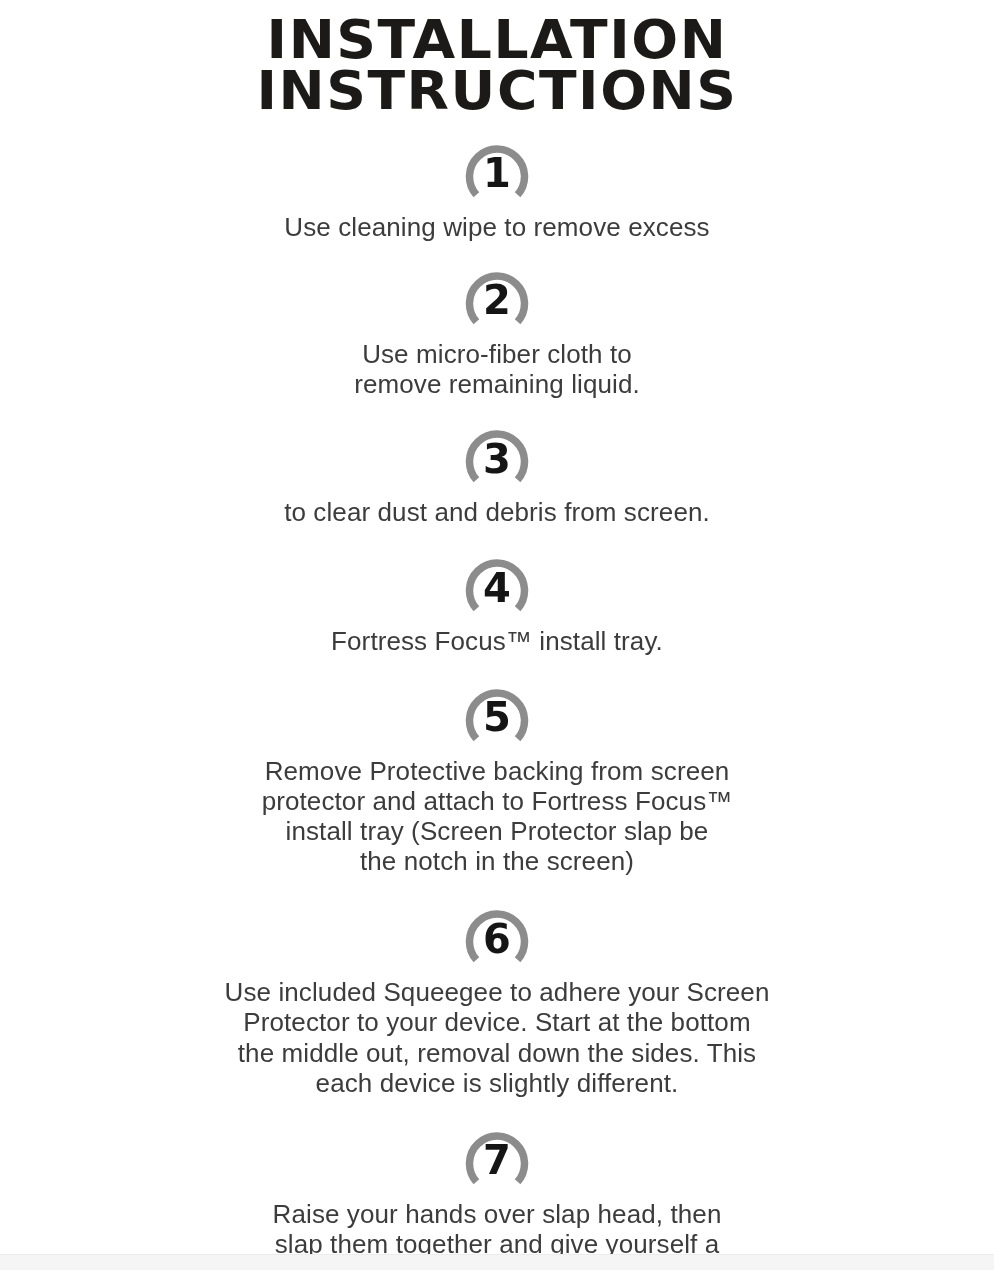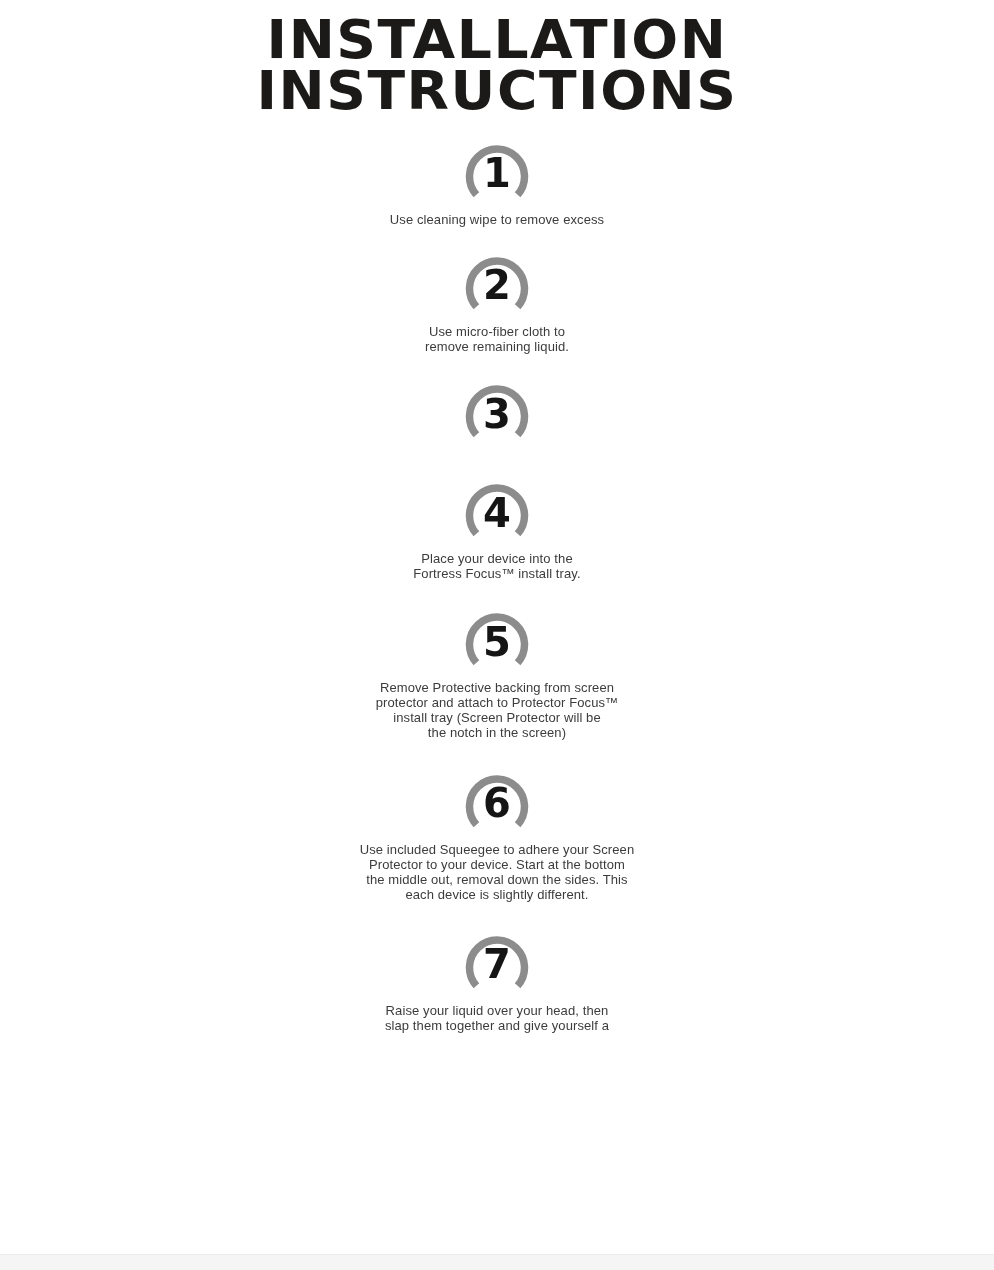--- a/index.html
+++ b/index.html
@@ -82,21 +82,21 @@
     letter-spacing: 0px;
     padding-top: 5px;
     box-sizing: border-box;
   }
 
   .step-text {
     margin-top: 7px;
     text-align: center;
     color: #3c3c3c;
     font-family: "Liberation Sans", sans-serif;
-    font-size: 13px;
+    font-size: 26px;
     line-height: 1.16;
     letter-spacing: 0.1px;
     max-width: 640px;
   }
   .step-text .ln {
     display: block;
     white-space: nowrap;
   }
 
   
@@ -164,47 +164,47 @@
     </div>
 
     <div class="step step-3">
       <div class="badge">
         <svg viewBox="0 0 68 68">
           <path d="M 13.4 57.8 A 27.5 27.5 0 1 1 54.6 57.8" fill="none" stroke="#8c8c8c" stroke-width="7.5" stroke-linecap="butt"></path>
         </svg>
         <span class="badge-num">3</span>
       </div>
       <div class="step-text">
+        <span class="ln">to clear dust and debris from screen.</span>
       </div>
     </div>
 
     <div class="step step-4">
       <div class="badge">
         <svg viewBox="0 0 68 68">
           <path d="M 13.4 57.8 A 27.5 27.5 0 1 1 54.6 57.8" fill="none" stroke="#8c8c8c" stroke-width="7.5" stroke-linecap="butt"></path>
         </svg>
         <span class="badge-num">4</span>
       </div>
       <div class="step-text">
-        <span class="ln">Place your device into the</span>
         <span class="ln">Fortress Focus™ install tray.</span>
       </div>
     </div>
 
     <div class="step step-5">
       <div class="badge">
         <svg viewBox="0 0 68 68">
           <path d="M 13.4 57.8 A 27.5 27.5 0 1 1 54.6 57.8" fill="none" stroke="#8c8c8c" stroke-width="7.5" stroke-linecap="butt"></path>
         </svg>
         <span class="badge-num">5</span>
       </div>
       <div class="step-text">
         <span class="ln">Remove Protective backing from screen</span>
-        <span class="ln">protector and attach to Protector Focus™</span>
-        <span class="ln">install tray (Screen Protector will be</span>
+        <span class="ln">protector and attach to Fortress Focus™</span>
+        <span class="ln">install tray (Screen Protector slap be</span>
         <span class="ln">the notch in the screen)</span>
       </div>
     </div>
 
     <div class="step step-6">
       <div class="badge">
         <svg viewBox="0 0 68 68">
           <path d="M 13.4 57.8 A 27.5 27.5 0 1 1 54.6 57.8" fill="none" stroke="#8c8c8c" stroke-width="7.5" stroke-linecap="butt"></path>
         </svg>
         <span class="badge-num">6</span>
@@ -218,21 +218,21 @@
     </div>
 
     <div class="step step-7">
       <div class="badge">
         <svg viewBox="0 0 68 68">
           <path d="M 13.4 57.8 A 27.5 27.5 0 1 1 54.6 57.8" fill="none" stroke="#8c8c8c" stroke-width="7.5" stroke-linecap="butt"></path>
         </svg>
         <span class="badge-num">7</span>
       </div>
       <div class="step-text">
-        <span class="ln">Raise your liquid over your head, then</span>
+        <span class="ln">Raise your hands over slap head, then</span>
         <span class="ln">slap them together and give yourself a</span>
 
       </div>
     </div>
 
   </div>
 
   <div class="footer-divider"></div>
   <div class="footer-strip"></div>
 

